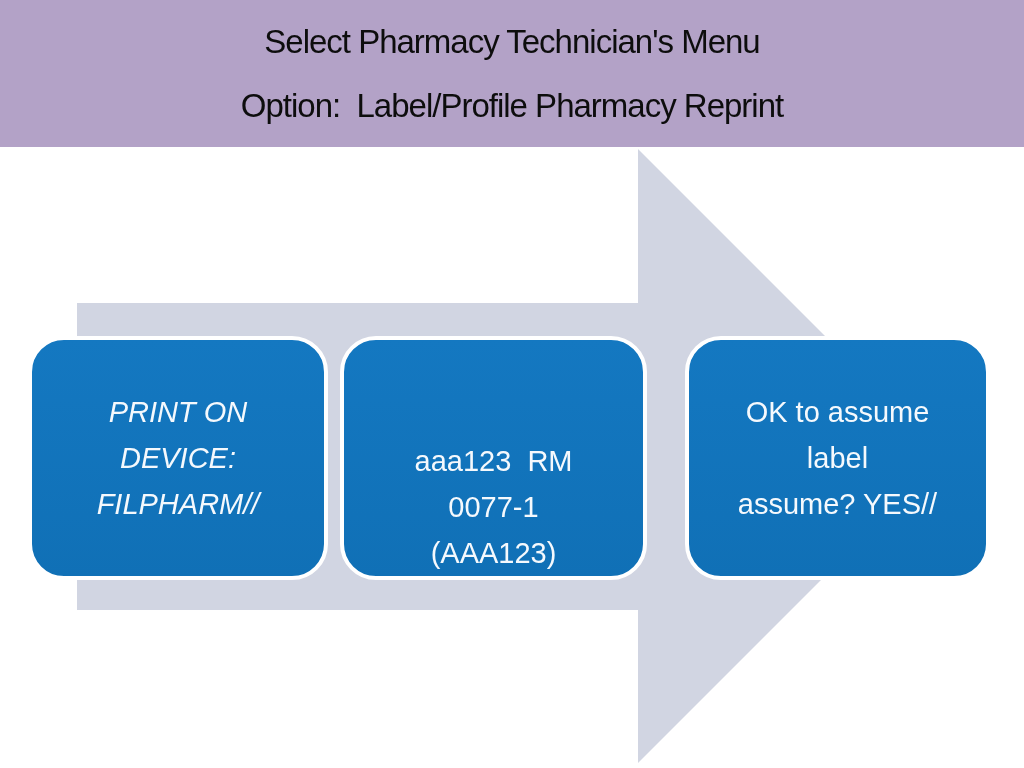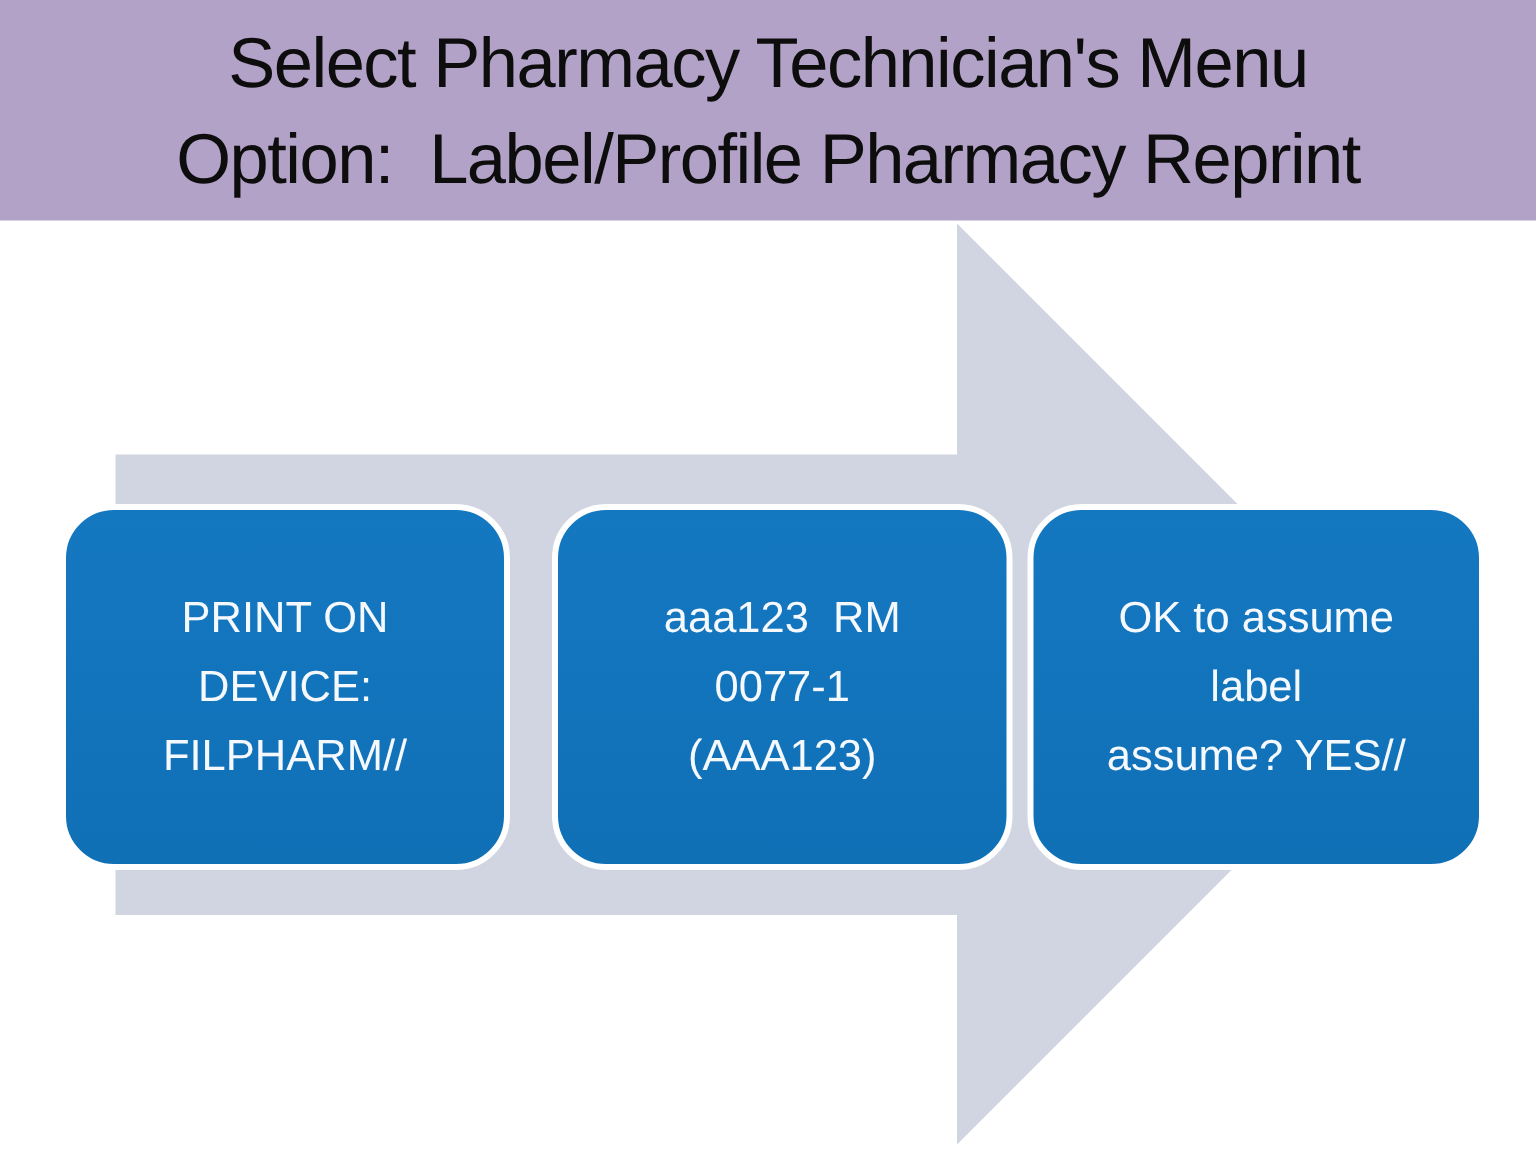--- a/index.html
+++ b/index.html
@@ -17,21 +17,21 @@
     left: 0; top: 0;
     width: 1024px; height: 147px;
     background: #B3A2C7;
     display: flex;
     flex-direction: column;
     justify-content: center;
     align-items: center;
   }
   .title-line {
     color: #0d0d0d;
-    font-size: 47px;
+    font-size: 33px;
     line-height: 64px;
     letter-spacing: -1px;
     white-space: pre; 
     text-align: center;
   }
   .arrow-svg {
     position: absolute;
     left: 0; top: 0;
     width: 1024px; height: 768px;
     pointer-events: none;
@@ -42,22 +42,22 @@
     height: 244px;
     background: linear-gradient(180deg, #1478C1 0%, #1070B6 100%);
     background-color: #1173BB;
     border: 4px solid #ffffff;
     border-radius: 36px;
     display: flex;
     flex-direction: column;
     justify-content: center;
     align-items: center;
   }
-  .box-1 { left: 40px;  width: 300px; }
-  .box-2 { left: 368px; width: 307px; }
+  .box-1 { left: 28px;  width: 300px; font-style: italic; }
+  .box-2 { left: 340px; width: 307px; justify-content: flex-end; }
   .box-3 { left: 685px; width: 305px; }
   .box-line {
     color: #f5f9fd;
     font-size: 29px;
     line-height: 46px;
     white-space: pre; 
     text-align: center;
   }
 </style>
 </head>

